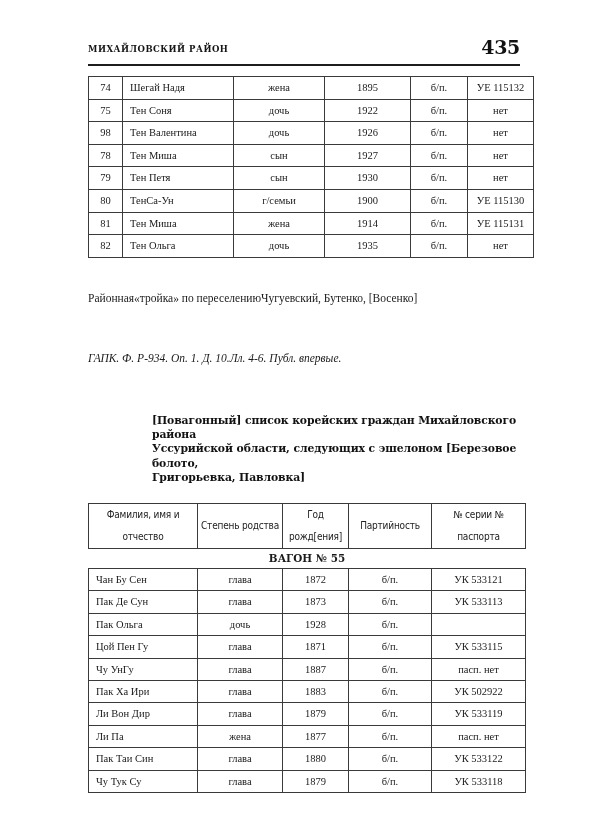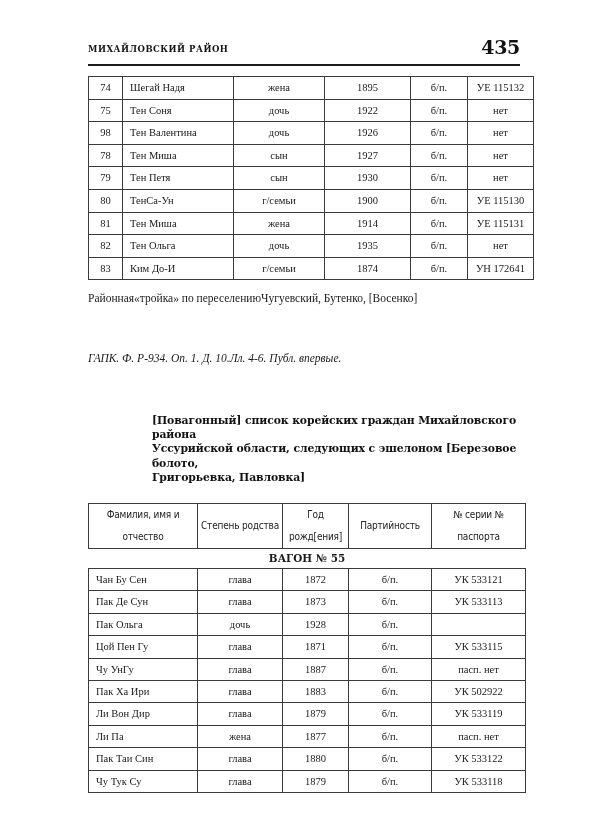--- a/index.html
+++ b/index.html
@@ -250,28 +250,20 @@
             <td class="t1-c5">УЕ 115131</td>
           </tr>
           <tr>
             <td class="t1-c0">82</td>
             <td class="t1-c1">Тен Ольга</td>
             <td class="t1-c2">дочь</td>
             <td class="t1-c3">1935</td>
             <td class="t1-c4">б/п.</td>
             <td class="t1-c5">нет</td>
           </tr>
-          <tr>
-            <td class="t1-c0">83</td>
-            <td class="t1-c1">Ким До-И</td>
-            <td class="t1-c2">г/семьи</td>
-            <td class="t1-c3">1874</td>
-            <td class="t1-c4">б/п.</td>
-            <td class="t1-c5">УН 172641</td>
-          </tr>
         </tbody>
     </table>
   </div>
 
   <div class="para">Районная«тройка» по переселениюЧугуевский, Бутенко, [Восенко]</div>
 
   <div class="archref">ГАПК. Ф. Р-934. Оп. 1. Д. 10.Лл. 4-6. Публ. впервые.</div>
 
   <div class="doc-heading">
     <div>[Повагонный] список корейских граждан Михайловского района</div>

